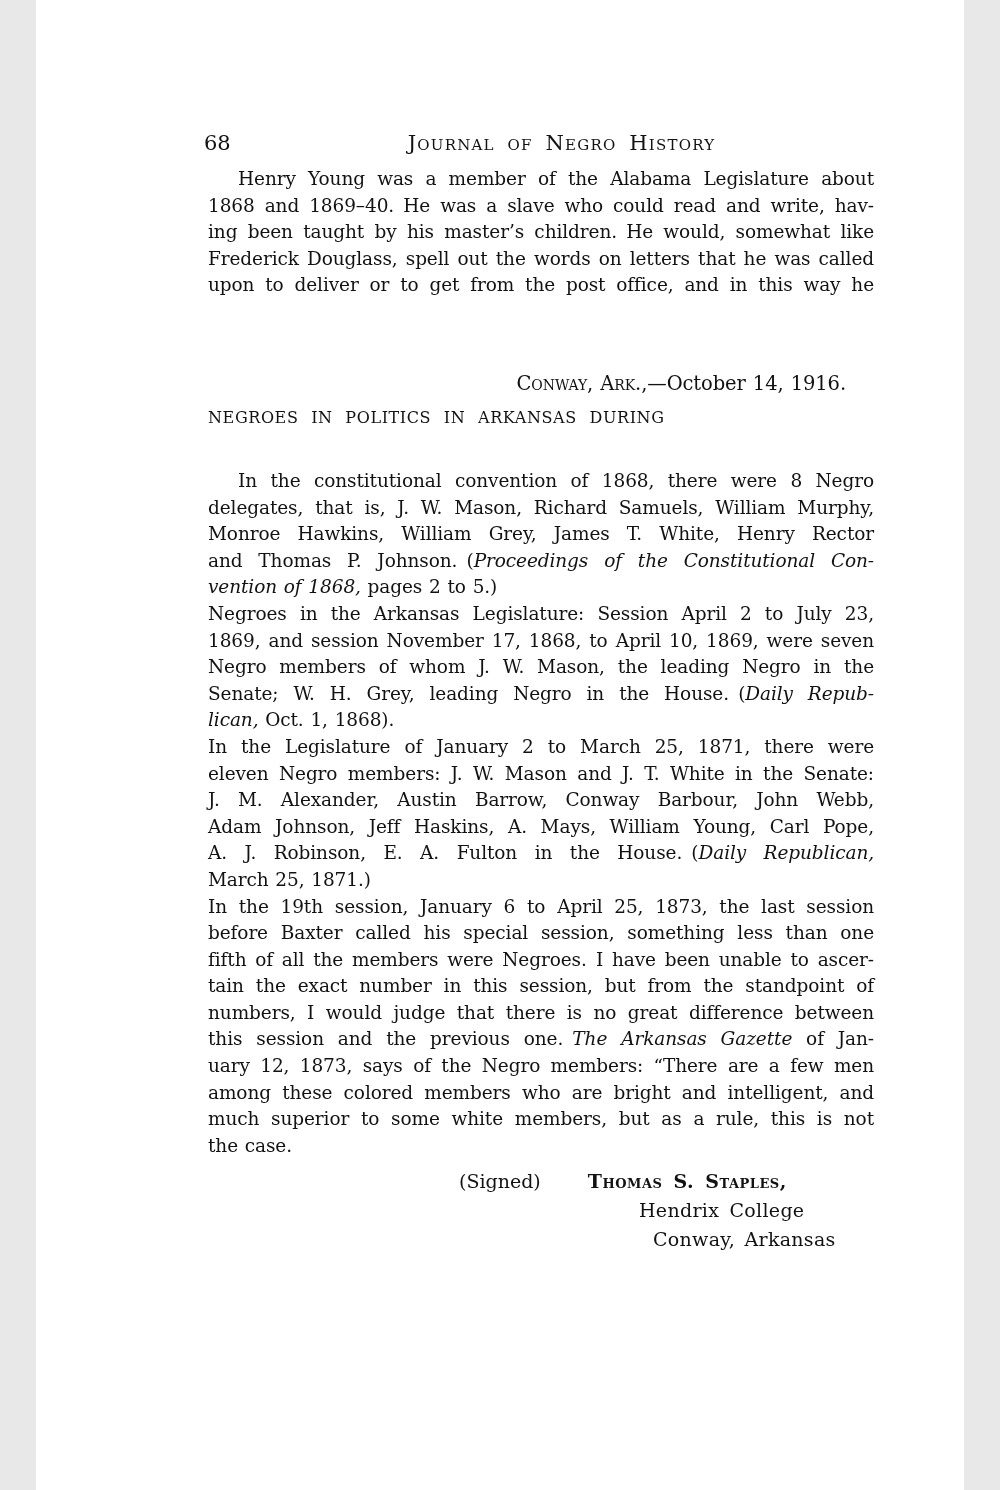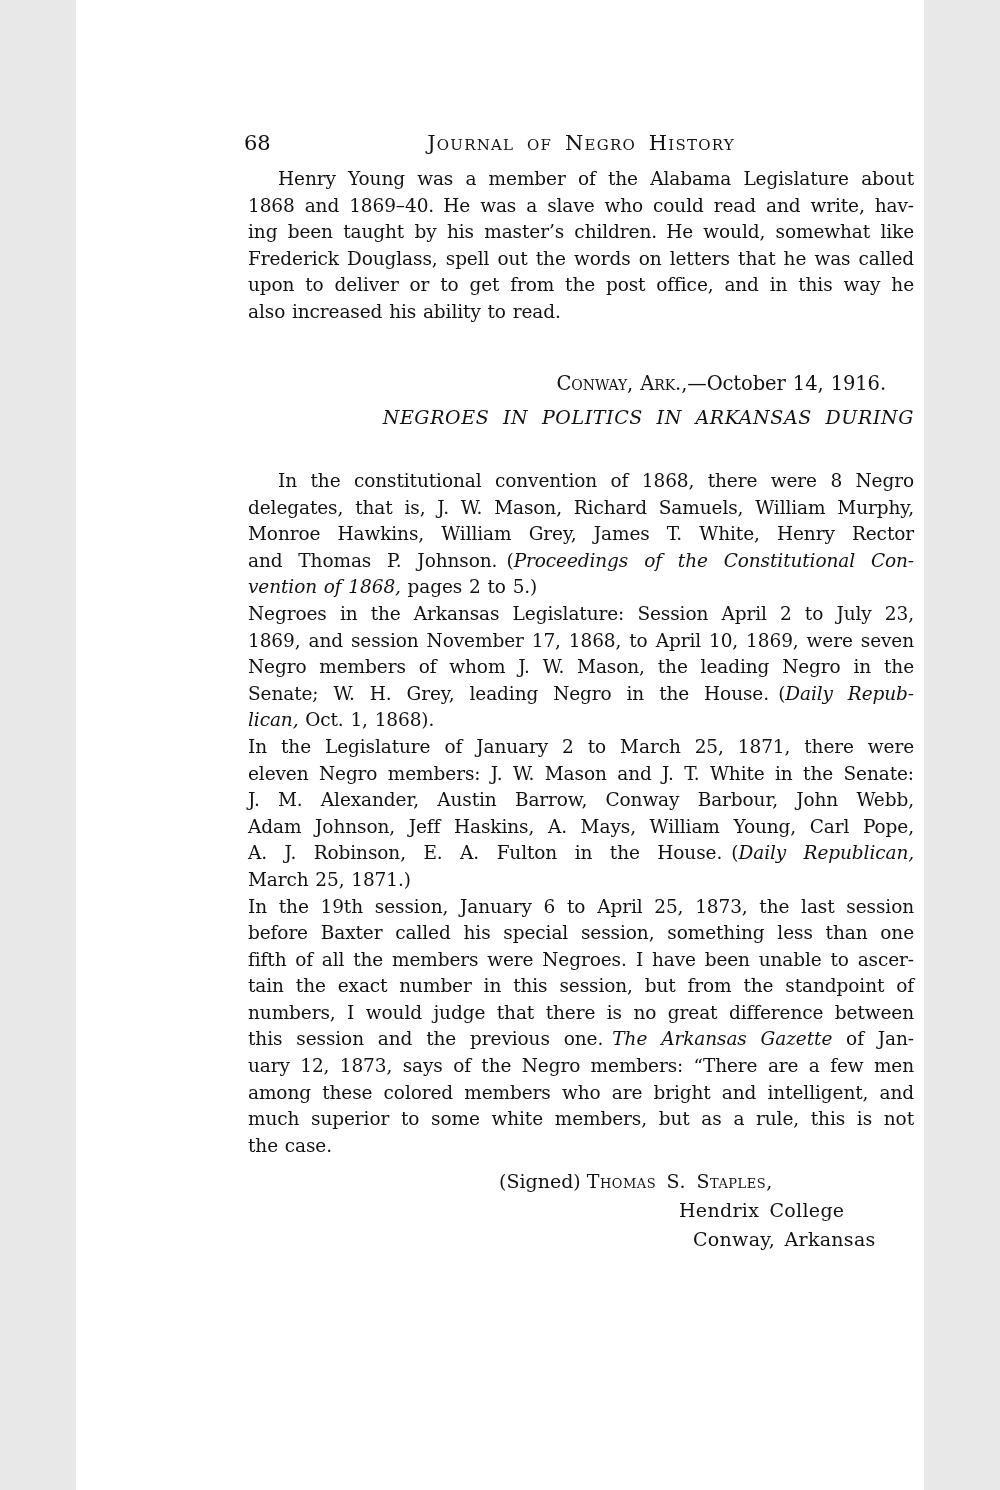--- a/index.html
+++ b/index.html
@@ -1,37 +1,37 @@
 <!DOCTYPE html>
 <html><head>
 <meta charset="utf-8">
 <style>
   html,body{margin:0;padding:0;background:#e8e8e8;}
   .page{
     position:relative;
-    width:848px;height:1490px;
+    width:928px;height:1490px;
     background:#ffffff;
     margin:0 auto;
     font-family:"DejaVu Serif","Liberation Serif",serif;
     color:#121212;
     overflow:hidden;
   }
   .col{position:absolute;left:172px;width:666px;}
   .line{
     font-size:18.5px;
     line-height:26.6px;
     letter-spacing:-0.1px;
     word-spacing:1px;
     white-space:normal;
     text-align:left;
   }
   .line.j{text-align:justify;text-align-last:justify;}
   .line.ind{padding-left:30px;box-sizing:border-box;}
   .it{font-style:italic;}
-  .sc{font-variant:small-caps;}
+  .sc{font-variant:small-caps;padding-left:41px;}
   
   .header-row{top:130px;height:27px;}
   .page-num{
     position:absolute;left:-4px;top:0;
     font-size:21px;line-height:27px;
   }
   .journal-title{
     position:absolute;left:0;right:0;top:0;
     text-align:center;
     font-size:21px;line-height:27px;
@@ -42,52 +42,51 @@
     top:371px;
     text-align:right;
     padding-right:28px;
     box-sizing:border-box;
     font-size:19.5px;line-height:26.6px;
   }
   
   .heading1{top:404px;}
   .heading2{top:432px;}
   .headline{
-    text-align:right;
-    font-size:19px;line-height:27px;
-    letter-spacing:0.6px;word-spacing:7px;font-style:italic;
+    text-align:left;
+    font-size:16px;line-height:27px;
+    letter-spacing:0.6px;word-spacing:7px;
   }
   
   .intro-block{top:166px;}
   .body-block{top:468px;}
   
   .signature-block{top:1167px;font-size:19px;line-height:29px;}
   .sig-line{white-space:nowrap;}
   .sig1{padding-left:251px;}
   .sig2{padding-left:431px;letter-spacing:0.3px;word-spacing:4px;}
   .sig3{padding-left:445px;letter-spacing:0.3px;word-spacing:3px;}
-  .sig-name{word-spacing:4px;letter-spacing:0.5px;}
+  .sig-name{word-spacing:4px;letter-spacing:0.5px;font-weight:bold;}
 </style>
 </head>
 <body>
 
 <div class="page">
 
   <div class="col header-row">
     <div class="page-num">68</div>
     <div class="journal-title sc">Journal of Negro History</div>
   </div>
 
   <div class="col intro-block">
       <div class="line j ind"><span>Henry Young was a member of the Alabama Legislature about</span></div>
       <div class="line j"><span>1868 and 1869–40. He was a slave who could read and write, hav-</span></div>
       <div class="line j"><span>ing been taught by his master’s children. He would, somewhat like</span></div>
       <div class="line j"><span>Frederick Douglass, spell out the words on letters that he was called</span></div>
       <div class="line j"><span>upon to deliver or to get from the post office, and in this way he</span></div>
-      <div class="line"><span>also increased his ability to read.</span></div>
     </div>
 
   <div class="col line dateline">
     <span class="sc">Conway, Ark.,</span><span>—October 14, 1916.</span>
   </div>
 
   <div class="col headline heading1">NEGROES IN POLITICS IN ARKANSAS DURING</div>
 
   <div class="col body-block">
     <div>

